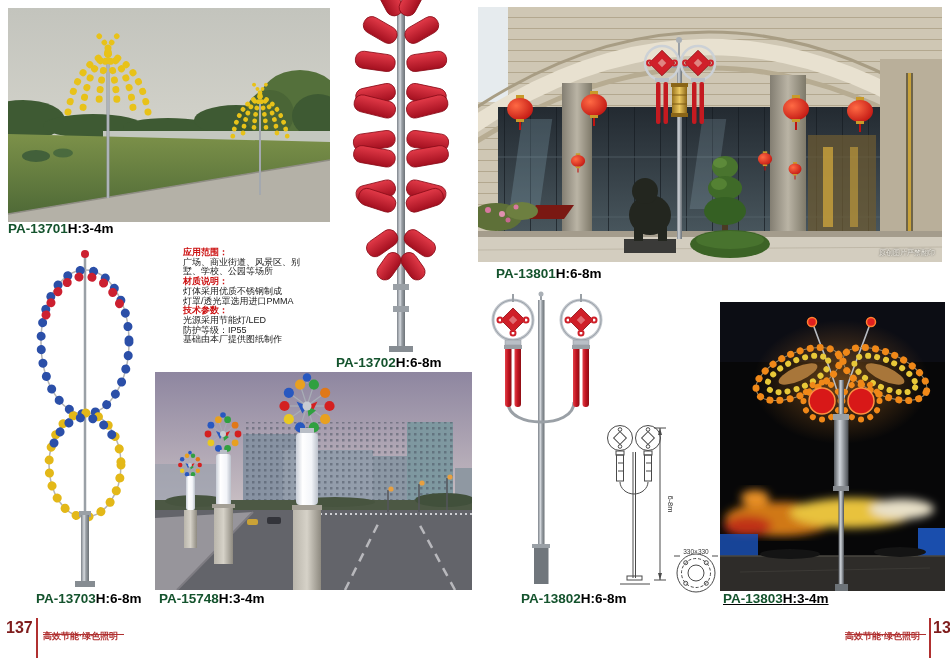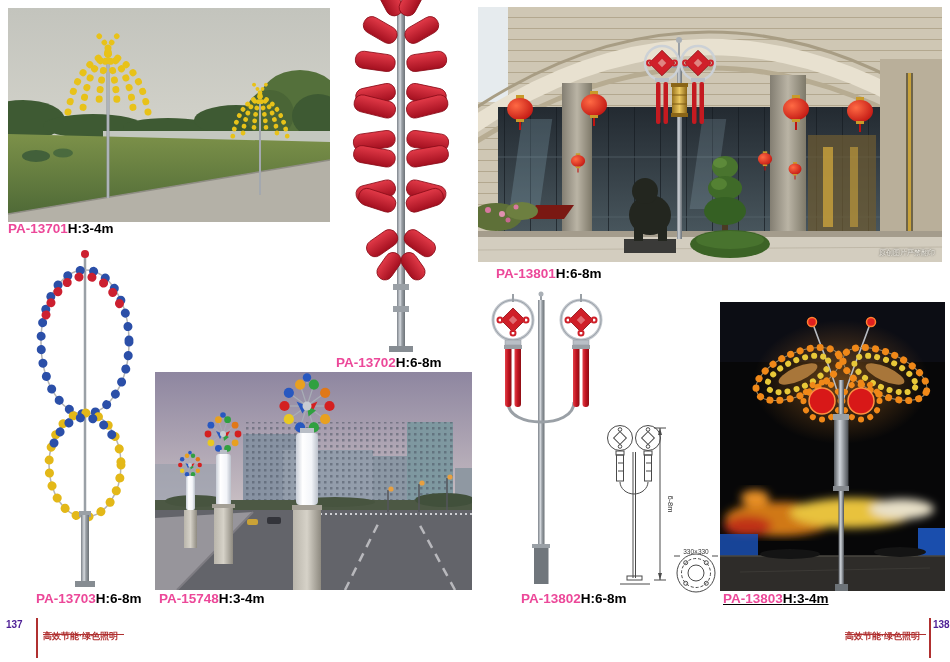--- a/index.html
+++ b/index.html
@@ -1,25 +1,25 @@
 <!DOCTYPE html>
 <html><head>
 <meta charset="utf-8">
 <style>
   html,body{margin:0;padding:0;background:#ffffff;}
   body{font-family:"Liberation Sans","DejaVu Sans",sans-serif;}
   #catalog{position:relative;width:950px;height:662px;background:#fff;overflow:hidden;}
   .abs{position:absolute;}
   .photo{position:absolute;overflow:hidden;background:#ddd;}
   .plabel{position:absolute;font-size:13.5px;font-weight:bold;white-space:nowrap;letter-spacing:0;}
-  .plabel .code{color:#ec4899;margin-top:28px;}
+  .plabel .code{color:#14532d;margin-top:28px;}
   .plabel .h{color:#000;font-weight:bold;}
   .spec{position:absolute;left:183px;top:248px;width:150px;font-size:9px;line-height:9.7px;color:#1a1a1a;}
   .spec .hd{color:#cc1111;font-weight:bold;}
-  .footer-num{position:absolute;font-size:10px;font-weight:bold;color:#4c1d95;top:619px;}
+  .footer-num{position:absolute;font-size:16px;font-weight:bold;color:#7f1d1d;top:619px;}
   .footer-slogan{position:absolute;font-size:9px;font-weight:bold;color:#b03030;top:622px;white-space:nowrap;margin-top:8px;}
   .footer-underline{position:absolute;height:1px;background:#b03030;top:634px;}
   .footer-vline{position:absolute;width:1.5px;background:#b03030;top:618px;height:40px;}
   .notice{position:absolute;right:7px;bottom:4px;font-size:7px;color:#f2efe6;text-shadow:0 0 2px rgba(0,0,0,.8);}
   svg{display:block;}
 </style>
 </head>
 <body>
 
 <div id="catalog">
@@ -68,20 +68,32 @@
       <ellipse cx="28" cy="148" rx="14" ry="6" fill="#42603a"></ellipse>
       <ellipse cx="55" cy="145" rx="10" ry="4.5" fill="#4a6a3e"></ellipse>
       <use href="#ylamp" transform="translate(100,42)"></use>
       <use href="#ylamp" transform="translate(252,86) scale(0.68)"></use>
     </svg>
   </div>
   <div class="plabel" style="left:8px;top:221px;">
     <span class="code">PA-13701</span><span class="h">H:3-4m</span>
   </div>
 
+  <div class="spec">
+    <div class="hd">应用范围：</div>
+    <div>广场、商业街道、风景区、别</div>
+    <div>墅、学校、公园等场所</div>
+    <div class="hd">材质说明：</div>
+    <div>灯体采用优质不锈钢制成</div>
+    <div>灯罩/透光罩选用进口PMMA</div>
+    <div class="hd">技术参数：</div>
+    <div>光源采用节能灯/LED</div>
+    <div>防护等级：IP55</div>
+    <div>基础由本厂提供图纸制作</div>
+  </div>
 
   <div class="abs" style="left:336px;top:0px;width:130px;height:352px;">
     <svg width="130" height="352" viewBox="0 0 130 352">
       <defs>
         <linearGradient id="silverg" x1="0" y1="0" x2="1" y2="0">
           <stop offset="0" stop-color="#7d838a"></stop>
             <stop offset=".4" stop-color="#d6dadf"></stop>
           <stop offset=".6" stop-color="#9aa0a6"></stop>
             <stop offset="1" stop-color="#6d7378"></stop>
         </linearGradient>

